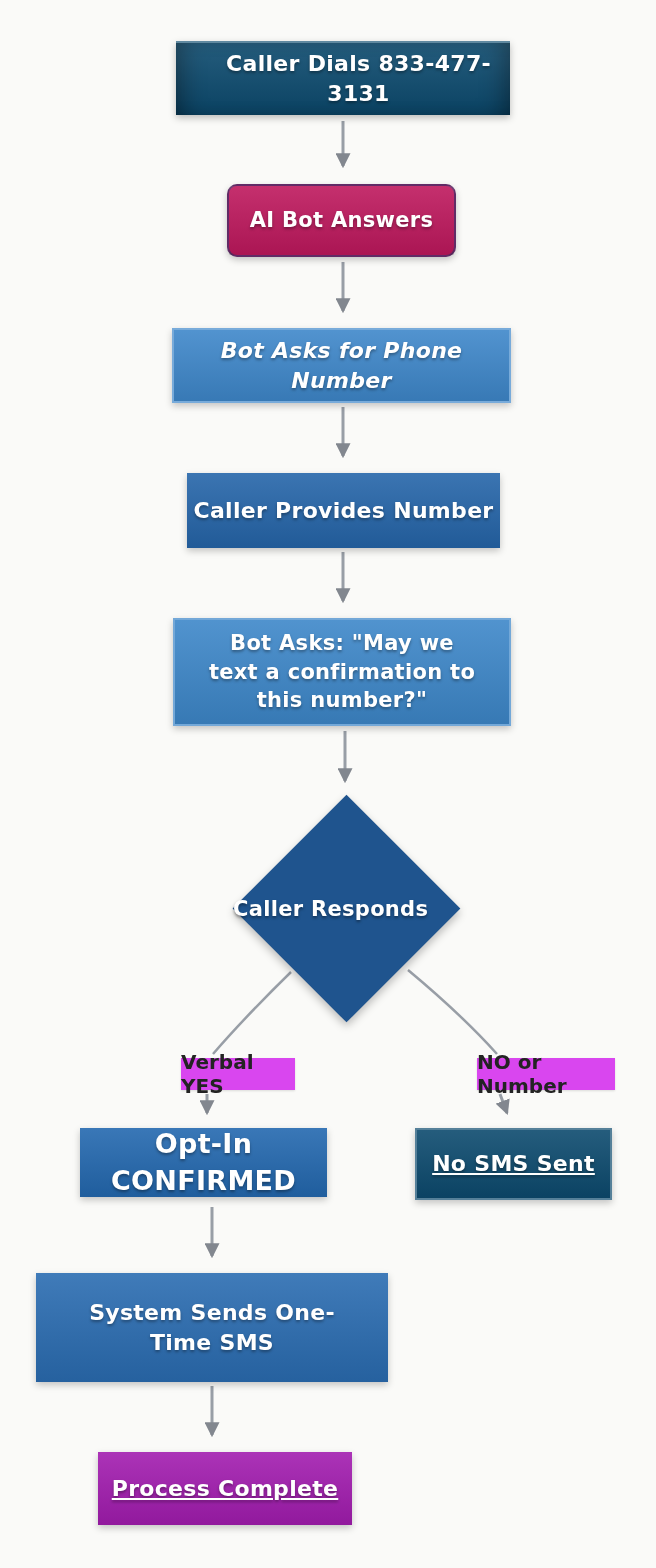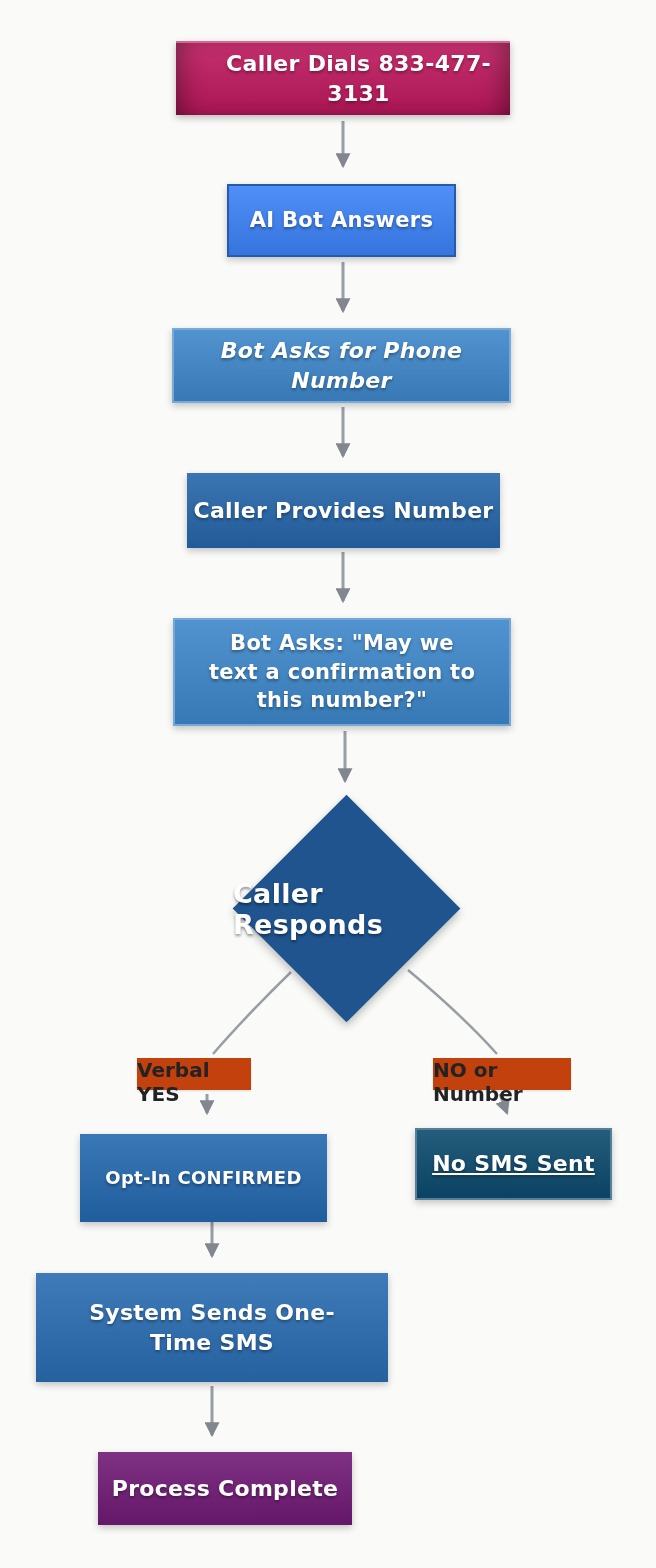--- a/index.html
+++ b/index.html
@@ -48,57 +48,59 @@
                                     inset -18px 0 26px -14px rgba(0,0,0,0.45),
                                     0 3px 7px rgba(0,0,0,0.25);
                         border-top: 2px solid rgba(255,255,255,0.35); }
   .n-ai-bot           { left: 227px; top: 184px; width: 229px; height: 73px;  font-size: 21px;
                         border: 2px solid rgba(20,60,110,0.55); }
   .n-ask-phone        { left: 172px; top: 328px; width: 339px; height: 75px;  font-size: 22px;
                         border: 2px solid rgba(255,255,255,0.30); font-style: italic; }
   .n-provides         { left: 187px; top: 473px; width: 313px; height: 75px;  font-size: 22px; }
   .n-ask-confirm      { left: 173px; top: 618px; width: 338px; height: 108px; font-size: 21px;
                         padding: 0 30px; border: 2px solid rgba(255,255,255,0.28); }
-  .n-opt-in           { left: 80px;  top: 1128px; width: 247px; height: 88px; font-size: 18px; margin-top: 6px; }
+  .n-opt-in           { left: 80px;  top: 1128px; width: 247px; height: 69px; font-size: 27px; }
   .n-no-sms           { left: 415px; top: 1128px; width: 197px; height: 72px; font-size: 22px;
                         border: 2px solid rgba(255,255,255,0.30); }
   .n-system-sms       { left: 36px;  top: 1273px; width: 352px; height: 109px; font-size: 22px;
                         padding: 0 45px; }
   .n-complete         { left: 98px;  top: 1452px; width: 254px; height: 73px; font-size: 22px; }
 
   .diamond-shape {
     position: absolute;
     left: 266px; top: 828px;
     width: 161px; height: 161px;
     transform: rotate(45deg);
     box-shadow: 3px 3px 8px rgba(0,0,0,0.25);
   }
   .diamond-label {
     position: absolute;
     left: 233px; top: 795px;
     width: 228px; height: 228px;
     display: flex;
     align-items: center;
-    justify-content: flex-end;
+    justify-content: flex-start;
     color: #fff;
     font-weight: bold;
-    font-size: 27px;
+    font-size: 21px;
     letter-spacing: 0.3px;
     text-shadow: 0 2px 3px rgba(0,0,0,0.4);
   }
 
   .branch-label {
     position: absolute;
-    background: #c2410c;
+    background: #d946ef;
     color: #232323;
     font-weight: 600;
     font-size: 20px;
     display: flex;
+    align-items: center;
     justify-content: center;
     box-shadow: 0 1px 2px rgba(0,0,0,0.12);
+    margin-left: 44px;
   }
   .bl-yes { left: 137px; top: 1058px; width: 114px; height: 32px; }
   .bl-no  { left: 433px; top: 1058px; width: 138px; height: 32px; }
 </style>
 </head>
 <body>
 
 <div class="canvas">
 
   <svg class="connectors" viewBox="0 0 656 1568" xmlns="http://www.w3.org/2000/svg">
@@ -115,25 +117,25 @@
       <line x1="345" y1="731" x2="345" y2="781" marker-end="url(#arrow)"></line>
       <path d="M291,972 Q244,1018 213,1054" stroke-width="2.5"></path>
       <path d="M408,970 Q462,1015 497,1054" stroke-width="2.5"></path>
       <line x1="207" y1="1094" x2="207" y2="1113" marker-end="url(#arrow)"></line>
       <line x1="500" y1="1094" x2="507" y2="1113" marker-end="url(#arrow)"></line>
       <line x1="212" y1="1207" x2="212" y2="1256" marker-end="url(#arrow)"></line>
       <line x1="212" y1="1386" x2="212" y2="1435" marker-end="url(#arrow)"></line>
     </g>
   </svg>
 
-  <div class="node rect n-start" style="background-color: #be185d; padding-left: 31px;">
+  <div class="node rect n-start" style="background-color: #0c4a6e; padding-left: 31px;">
     <span>Caller Dials 833-477-3131</span>
   </div>
 
-  <div class="node rect n-ai-bot" style="background-color: #3b82f6;">
+  <div class="node rect n-ai-bot" style="background-color: #be185d; border-radius: 10px;">
     <span>AI Bot Answers</span>
   </div>
 
   <div class="node rect n-ask-phone" style="background-color: rgb(62, 135, 202);">
     <span>Bot Asks for Phone Number</span>
   </div>
 
   <div class="node rect n-provides" style="background-color: rgb(37, 101, 169);">
     <span>Caller Provides Number</span>
   </div>
@@ -160,17 +162,17 @@
   </div>
 
   <div class="node rect n-no-sms" style="background-color: #0c4a6e; text-decoration: underline;">
     <span>No SMS Sent</span>
   </div>
 
   <div class="node rect n-system-sms" style="background-color: rgb(42, 108, 177);">
     <span>System Sends One-Time SMS</span>
   </div>
 
-  <div class="node rect n-complete" style="background-color: #701a75;">
+  <div class="node rect n-complete" style="background-color: #a21caf; text-decoration: underline;">
     <span>Process Complete</span>
   </div>
 
 </div>
 
 </body></html>

